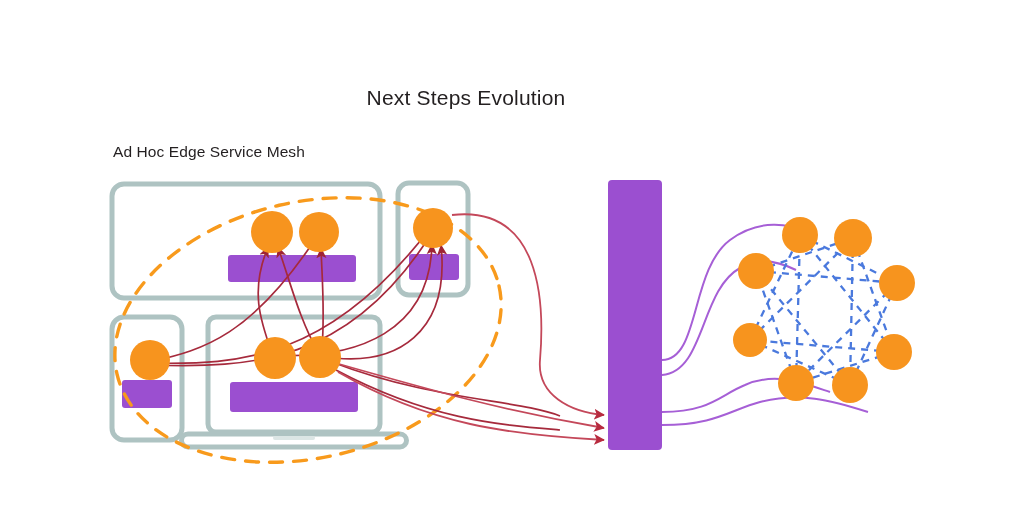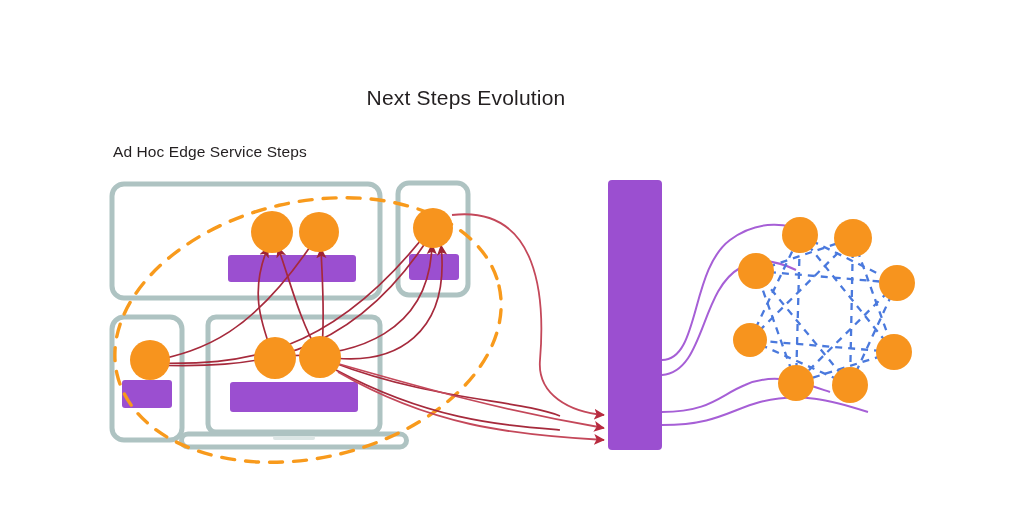--- a/index.html
+++ b/index.html
@@ -46,21 +46,21 @@
     letter-spacing: 0.1px;
   }
 </style>
 </head>
 <body>
 
 <div id="canvas">
 
   <div class="title-text">Next Steps Evolution</div>
 
-  <div class="section-label">Ad Hoc Edge Service Steps</div>
+  <div class="section-label">Ad Hoc Edge Service Mesh</div>
 
   <svg id="diagram-svg" viewBox="0 0 1024 520">
     <defs>
       <marker id="redArrow" markerWidth="7" markerHeight="7" refX="5.5" refY="3" orient="auto" markerUnits="strokeWidth">
         <path d="M0,0 L6,3 L0,6 L1.4,3 Z" fill="#b82b3f"></path>
       </marker>
       <marker id="redArrowSm" markerWidth="8" markerHeight="8" refX="6" refY="3.2" orient="auto" markerUnits="strokeWidth">
         <path d="M0,0.2 L6.4,3.2 L0,6.2 L1.5,3.2 Z" fill="#9e2436"></path>
       </marker>
     </defs>

